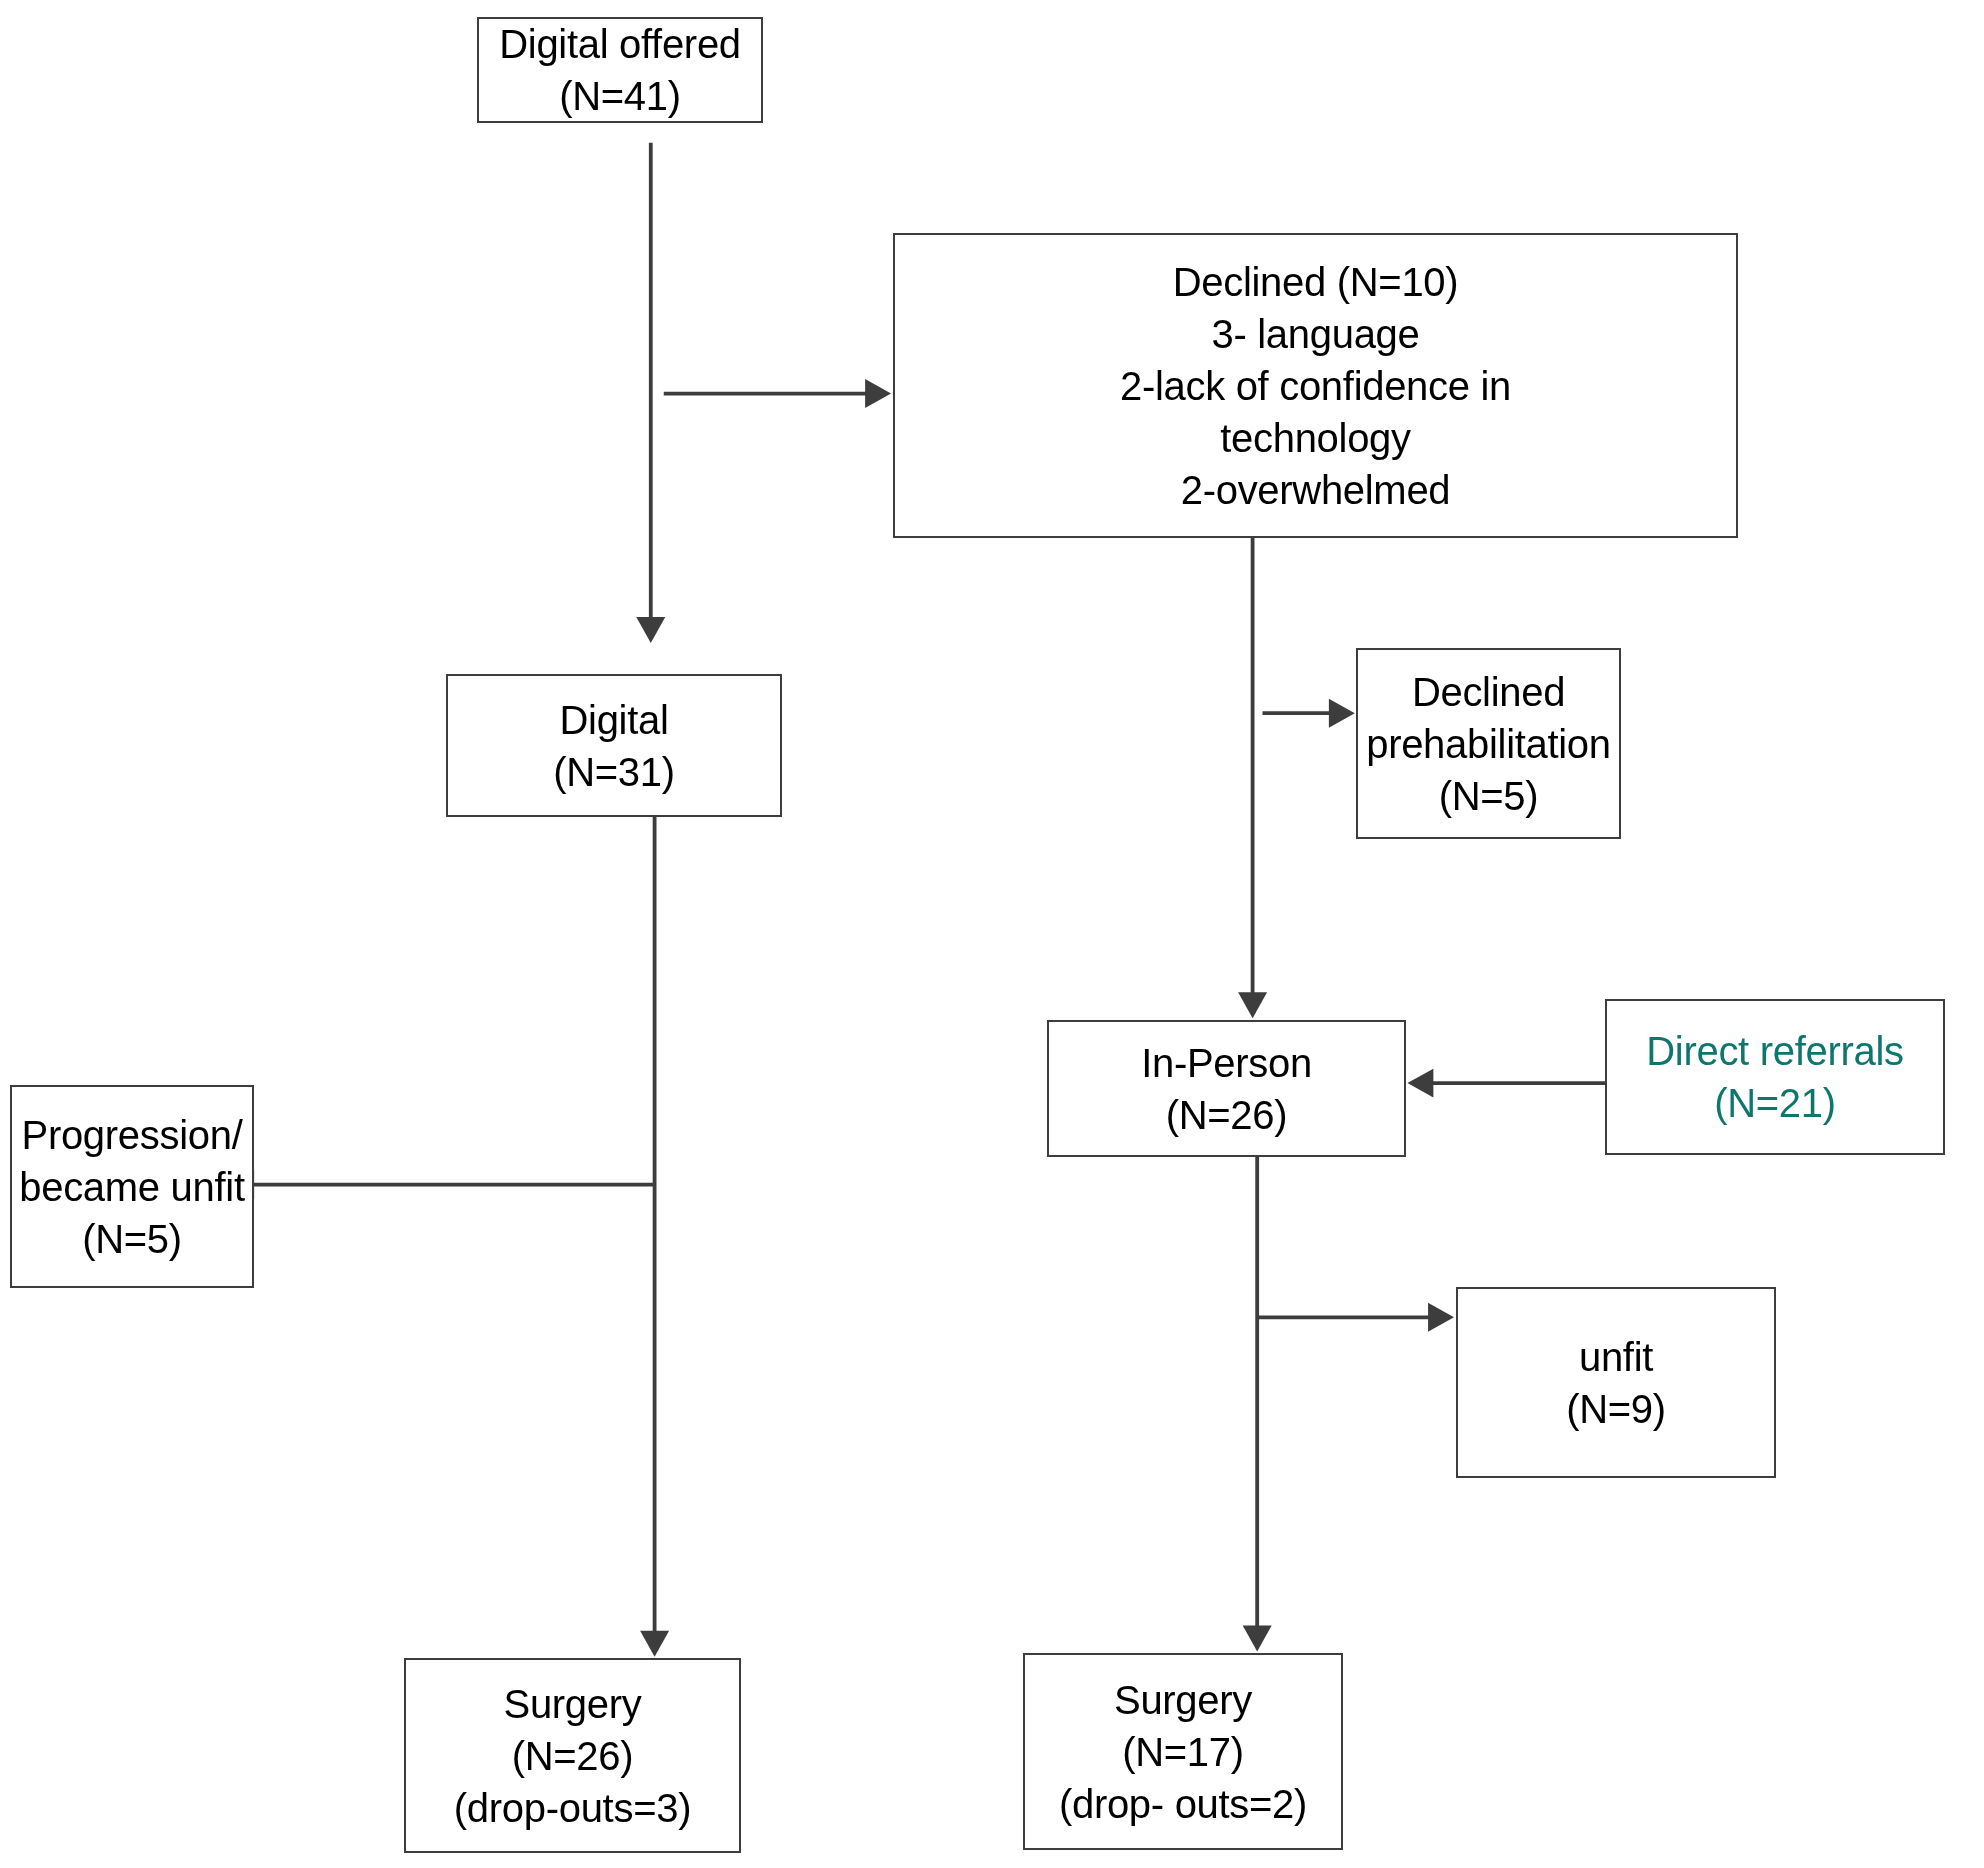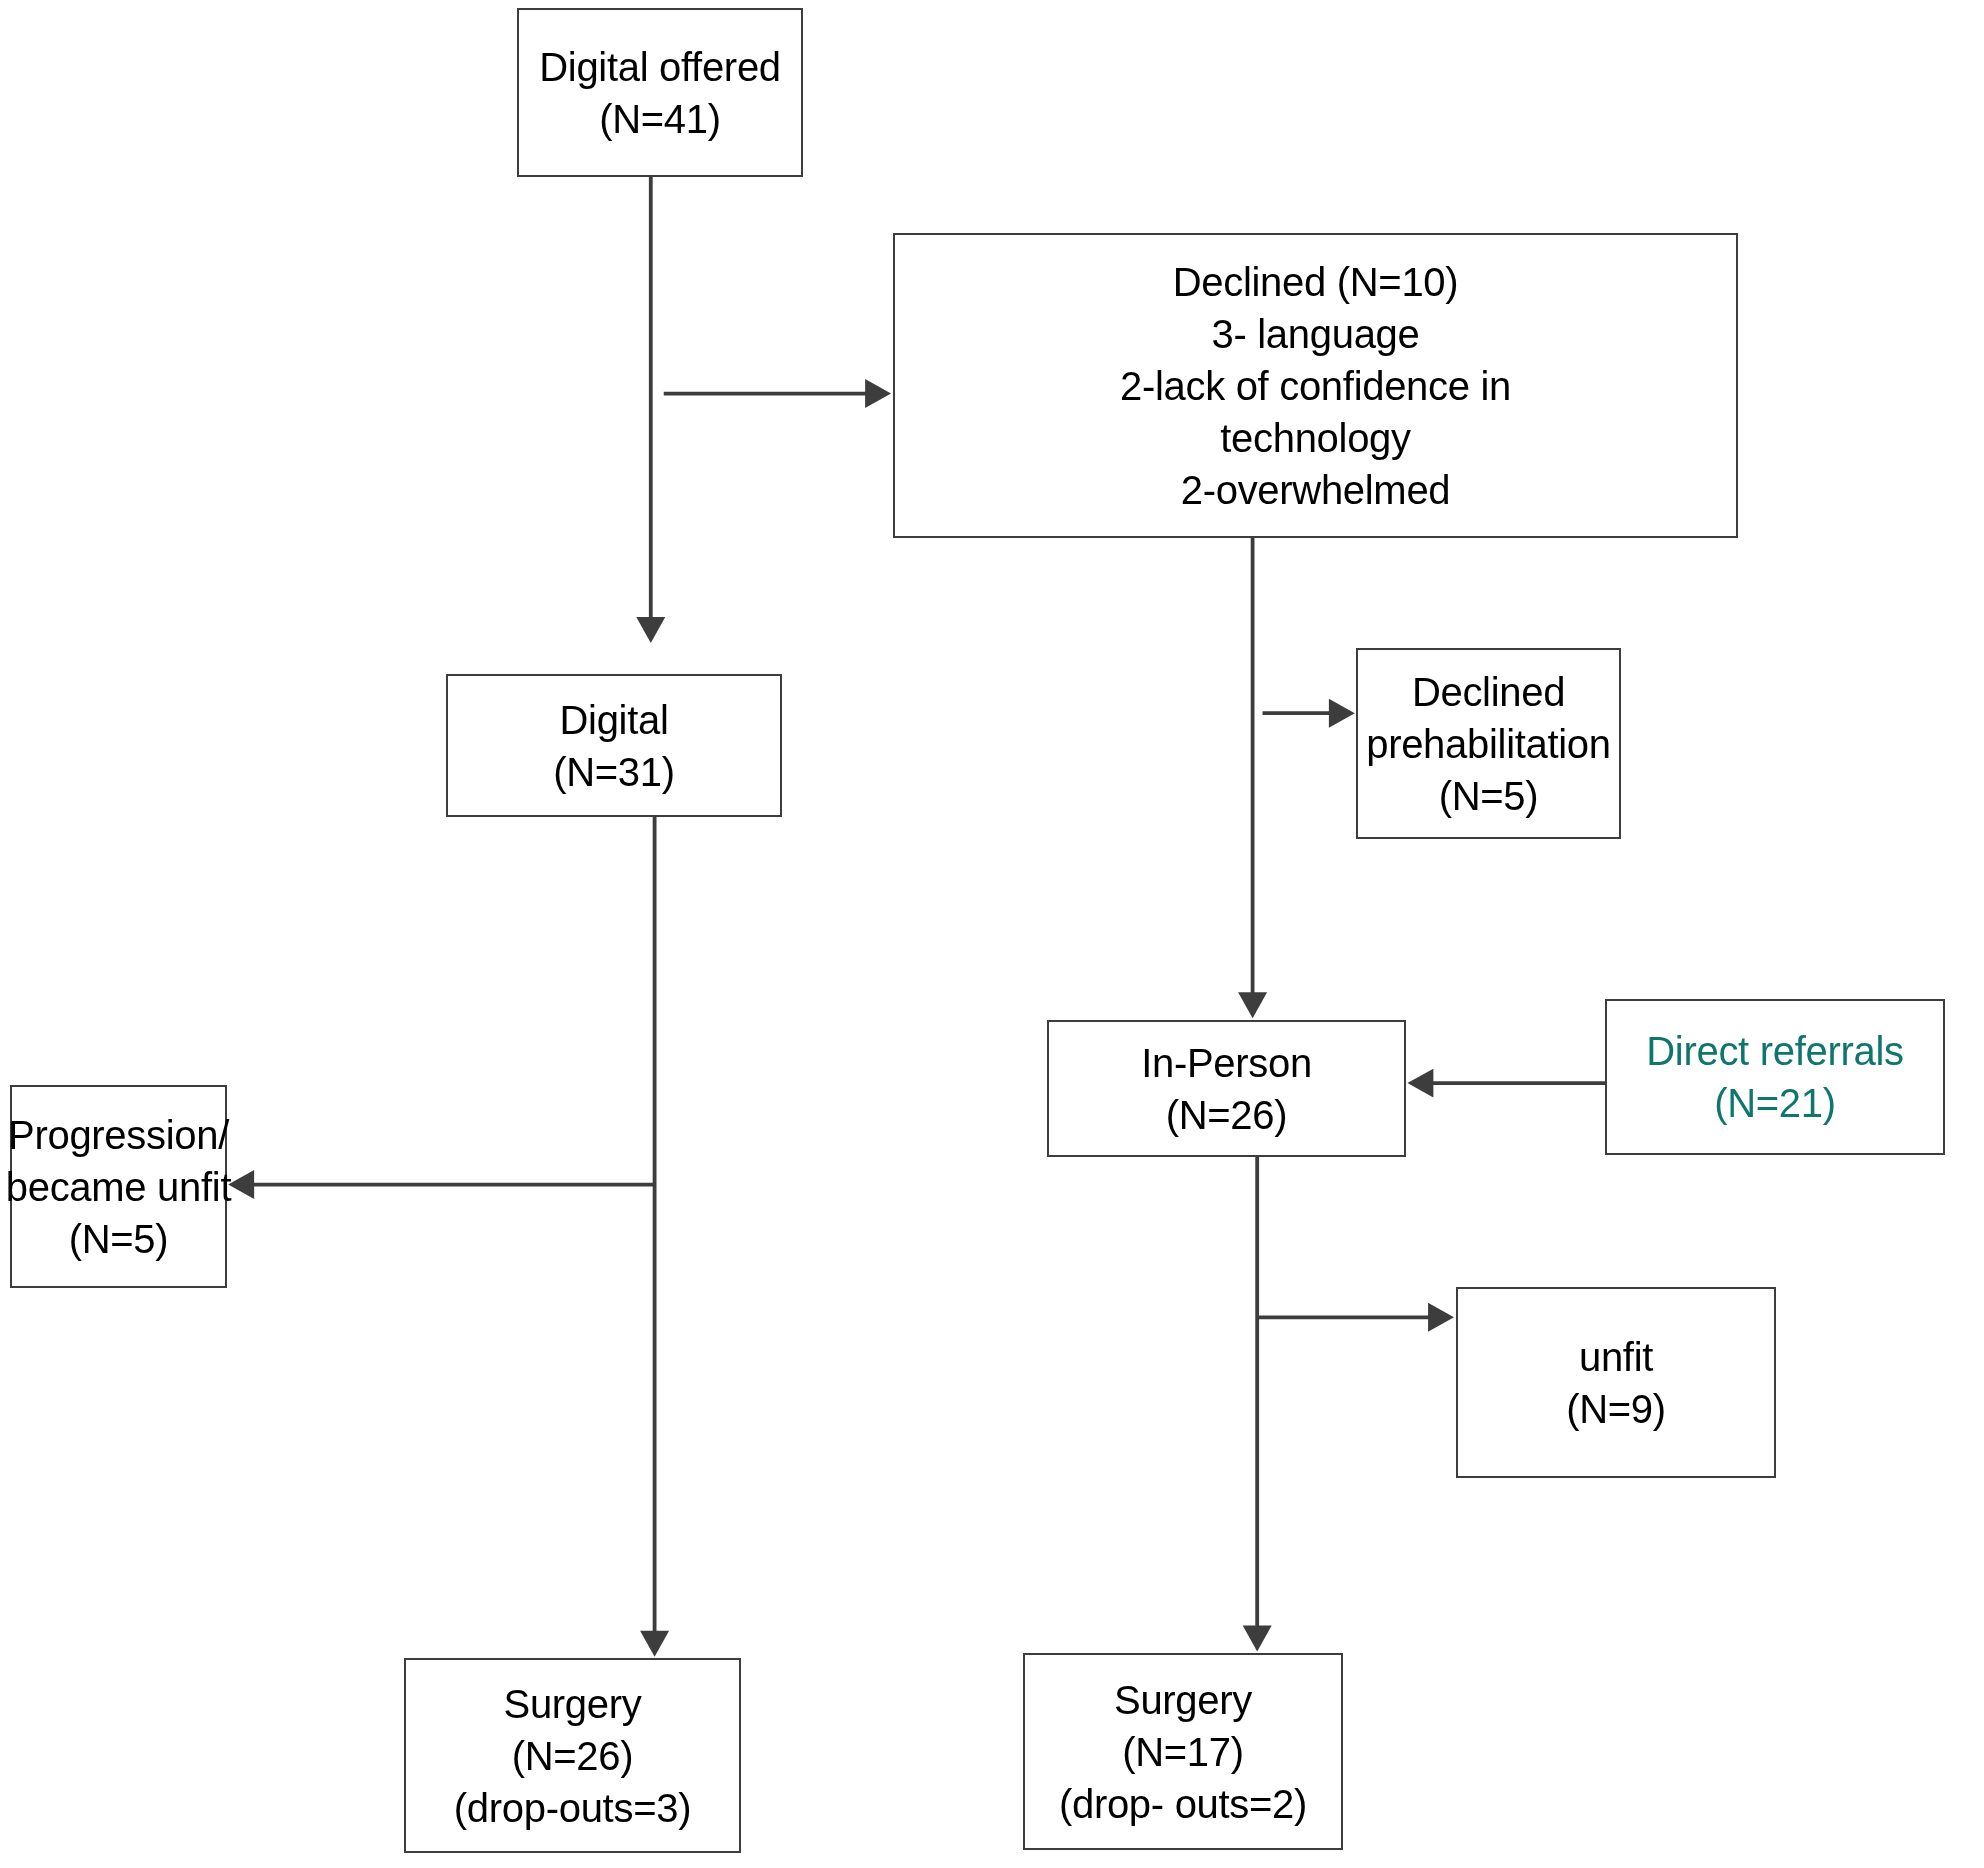--- a/index.html
+++ b/index.html
@@ -84,21 +84,21 @@
       <g>
         <path d="M 1648 1727 L 1898 1727" stroke="#3d3d3d" stroke-width="5" fill="none"></path>
         <polygon points="1872,1708 1872,1746 1906,1727" fill="#3d3d3d"></polygon>
       </g>
       <g>
         <path d="M 1648 1516 L 1648 2157" stroke="#3d3d3d" stroke-width="5" fill="none"></path>
         <polygon points="1629,2131 1667,2131 1648,2165" fill="#3d3d3d"></polygon>
       </g>
     </svg>
   <div id="nodes">
-      <div class="node" style="left: 477px; top: 8px; width: 286px; height: 169px; border-color: rgb(61, 61, 61); color: rgb(0, 0, 0); margin-left: 40px;">
+      <div class="node" style="left: 477px; top: 17px; width: 286px; height: 106px; border-color: rgb(61, 61, 61); color: rgb(0, 0, 0);">
         <span class="line">Digital offered</span>
         <span class="line">(N=41)</span>
       </div>
       <div class="node" style="left: 893px; top: 233px; width: 845px; height: 305px; border-color: rgb(61, 61, 61); color: rgb(0, 0, 0);">
         <span class="line">Declined (N=10)</span>
         <span class="line">3- language</span>
         <span class="line">2-lack of confidence in</span>
         <span class="line">technology</span>
         <span class="line">2-overwhelmed</span>
       </div>
@@ -112,21 +112,21 @@
         <span class="line">(N=5)</span>
       </div>
       <div class="node" style="left: 1047px; top: 1020px; width: 359px; height: 137px; border-color: rgb(61, 61, 61); color: rgb(0, 0, 0);">
         <span class="line">In-Person</span>
         <span class="line">(N=26)</span>
       </div>
       <div class="node" style="left: 1605px; top: 999px; width: 340px; height: 156px; border-color: rgb(61, 61, 61); color: #0f766e;">
         <span class="line">Direct referrals</span>
         <span class="line">(N=21)</span>
       </div>
-      <div class="node" style="left: 10px; top: 1085px; width: 217px; height: 203px; border-color: rgb(61, 61, 61); color: rgb(0, 0, 0);">
+      <div class="node" style="left: 10px; top: 1085px; width: 244px; height: 203px; border-color: rgb(61, 61, 61); color: rgb(0, 0, 0);">
         <span class="line">Progression/</span>
         <span class="line">became unfit</span>
         <span class="line">(N=5)</span>
       </div>
       <div class="node" style="left: 1456px; top: 1287px; width: 320px; height: 191px; border-color: rgb(61, 61, 61); color: rgb(0, 0, 0);">
         <span class="line">unfit</span>
         <span class="line">(N=9)</span>
       </div>
       <div class="node" style="left: 404px; top: 1658px; width: 337px; height: 195px; border-color: rgb(61, 61, 61); color: rgb(0, 0, 0);">
         <span class="line">Surgery</span>

